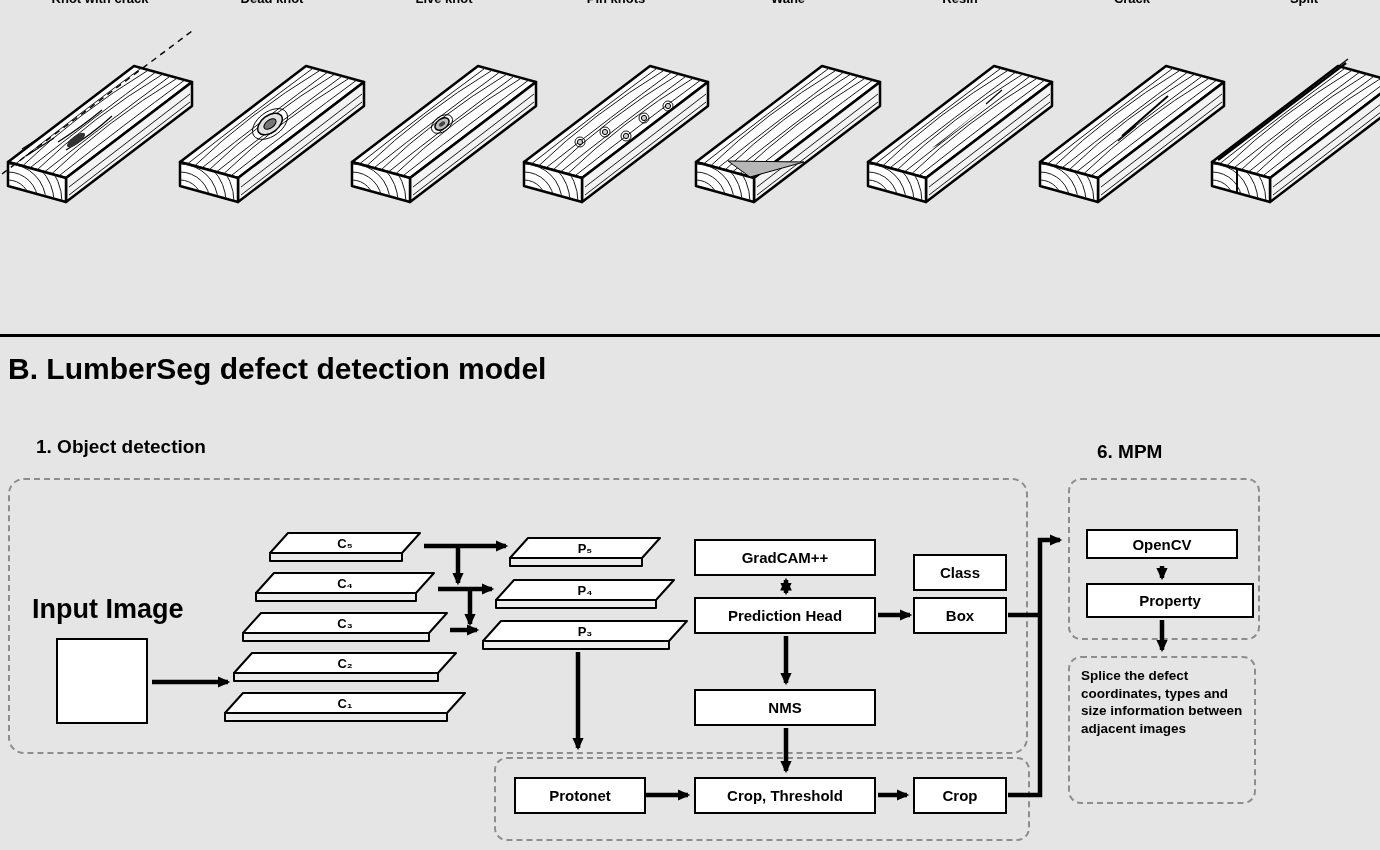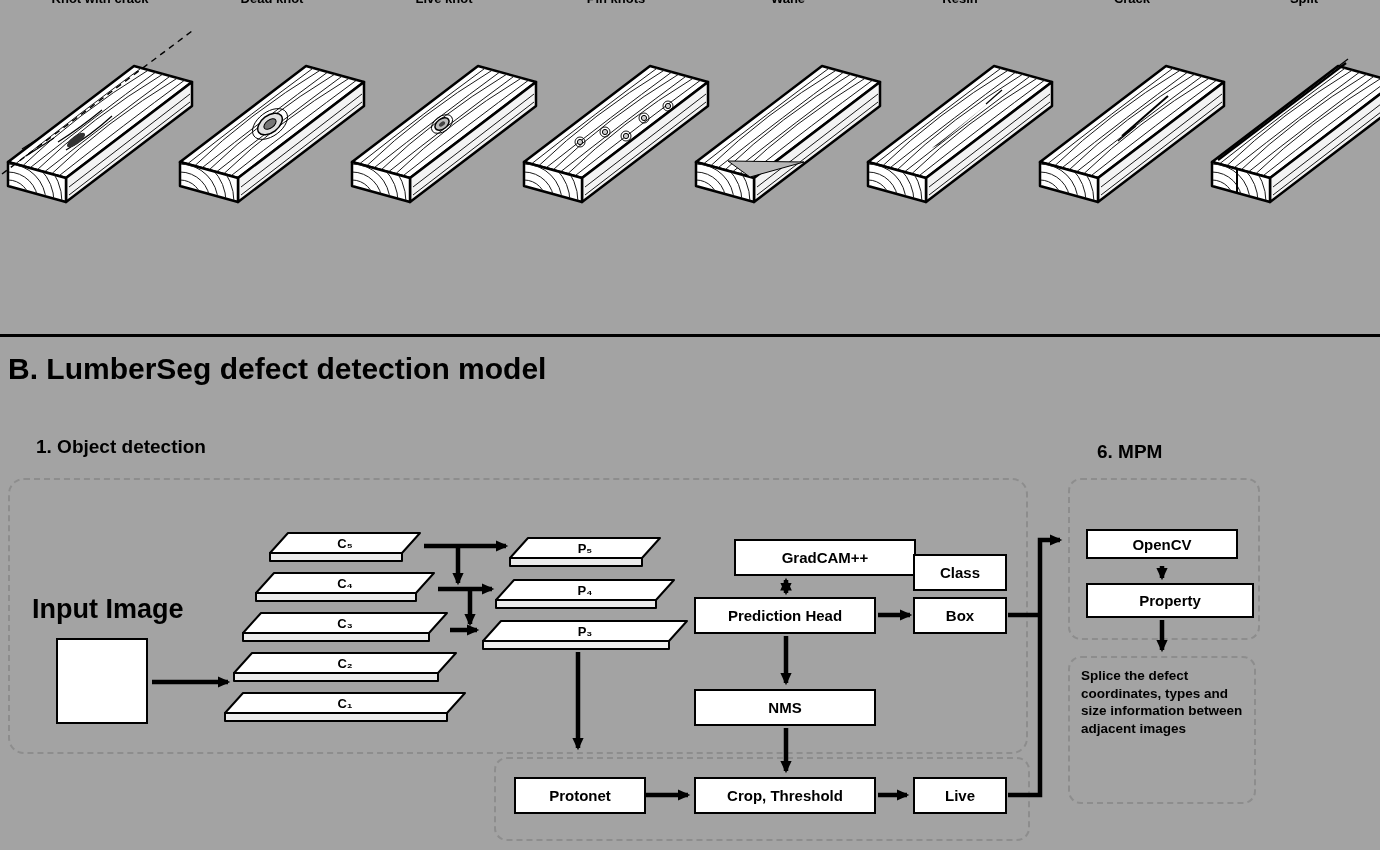--- a/index.html
+++ b/index.html
@@ -1,16 +1,16 @@
 <!DOCTYPE html>
 <html><head>
 <meta charset="utf-8">
 <style>
   html,body { margin:0; padding:0; background:#fff; }
-  .page { position:relative; width:1380px; height:850px; background:#a3a3a3; overflow:hidden;
+  .page { position:relative; width:1380px; height:850px; background:#e5e5e5; overflow:hidden;
           font-family:"Liberation Sans", sans-serif; color:#000; }
   svg.layer { position:absolute; left:0; top:0; pointer-events:none; }
 
   
   .face { fill:#fff; stroke:#000; stroke-width:2.5; stroke-linejoin:round; }
   .face-side { fill:#f3f3f3; stroke:#000; stroke-width:2.5; stroke-linejoin:round; }
   .grain { fill:none; stroke:#1a1a1a; stroke-width:1; }
   .dash { stroke:#000; stroke-width:1.4; fill:none; stroke-dasharray:6 5; }
   .crackline { stroke:#000; stroke-width:1.2; fill:none; }
   .ring { fill:none; stroke:#000; stroke-width:0.9; }
@@ -27,21 +27,21 @@
   .dashed-region { position:absolute; border:2px dashed #8d8d8d; border-radius:16px; background:transparent; }
   .region-od   { left:8px;    top:478px; width:1016px; height:272px; }
   .region-mask { left:494px;  top:757px; width:532px;  height:80px; border-radius:13px; }
   .region-mpm  { left:1068px; top:478px; width:188px;  height:158px; border-radius:13px; }
   .region-splice { left:1068px; top:656px; width:188px; height:148px; border-radius:13px;
                    padding:9px 11px; box-sizing:border-box; font-weight:bold; font-size:13.5px; line-height:1.3; }
 
   
   .node { position:absolute; display:flex; align-items:center; justify-content:center;
           border:2px solid #000; background:#fff; font-weight:bold; font-size:15px; box-sizing:border-box; }
-  .n-gradcam { left:694px; top:539px; width:182px; height:37px;margin-left:40px; }
+  .n-gradcam { left:694px; top:539px; width:182px; height:37px; }
   .n-ph      { left:694px; top:597px; width:182px; height:37px; }
   .n-class   { left:913px; top:554px; width:94px;  height:37px; }
   .n-box     { left:913px; top:597px; width:94px;  height:37px; }
   .n-nms     { left:694px; top:689px; width:182px; height:37px; }
   .n-proto   { left:514px; top:777px; width:132px; height:37px; }
   .n-crop    { left:694px; top:777px; width:182px; height:37px; }
   .n-mask    { left:913px; top:777px; width:94px;  height:37px; }
   .n-opencv  { left:1086px; top:529px; width:152px; height:30px; }
   .n-prop    { left:1086px; top:583px; width:168px; height:35px; }
 
@@ -388,17 +388,17 @@
   <div class="input-label">Input Image</div>
   <div class="input-square"></div>
 
   <div class="node n-gradcam">GradCAM++</div>
   <div class="node n-ph">Prediction Head</div>
   <div class="node n-class">Class</div>
   <div class="node n-box">Box</div>
   <div class="node n-nms">NMS</div>
   <div class="node n-proto">Protonet</div>
   <div class="node n-crop">Crop, Threshold</div>
-  <div class="node n-mask">Live</div>
+  <div class="node n-mask">Crop</div>
   <div class="node n-opencv">OpenCV</div>
   <div class="node n-prop">Property</div>
 
 </div>
 
 </body></html>

